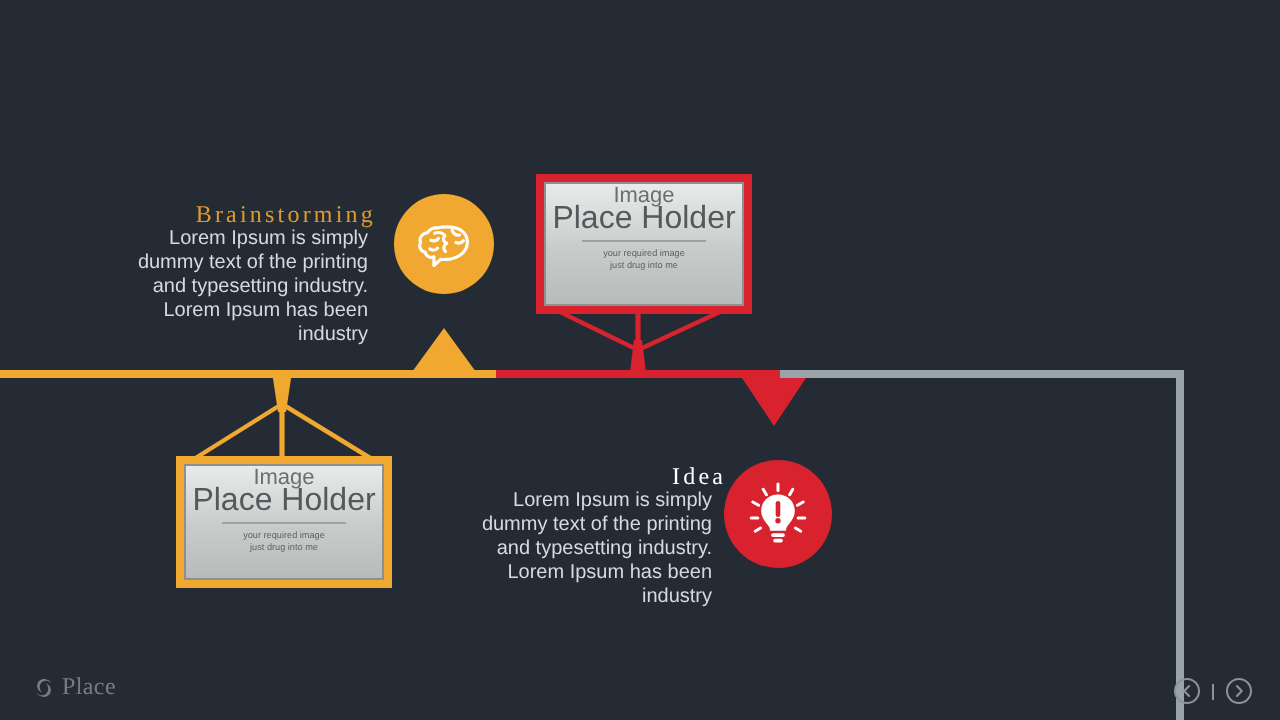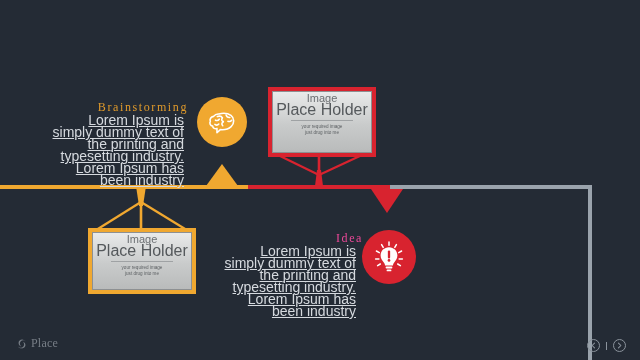--- a/index.html
+++ b/index.html
@@ -55,27 +55,26 @@
 
   
   .block-title {
     position: absolute;
     font-family: "Liberation Serif", serif;
     font-size: 12px; letter-spacing: 1.6px; font-weight: 400;
     white-space: nowrap;
   }
   .block-body {
     position: absolute;
-    font-size: 14px; line-height: 12px;
+    font-size: 10px; line-height: 12px;
     color: #d6dadf;
-    text-decoration: underline;
   }
   #title-brainstorming { right: 452px; top: 100px; color: #e09a2b; text-align: right; }
   #body-brainstorming  { left: 52px; top: 114px; width: 132px; text-align: right; }
-  #title-idea { left: 336px; top: 231px; color: #ec4899; text-align: center; }
+  #title-idea { left: 336px; top: 231px; color: #ffffff; text-align: center; }
   #body-idea  { left: 222px; top: 245px; width: 134px; text-align: right; }
 
   
   .img-ph { position: absolute; }
   .img-ph .frame { width: 100%; height: 100%; padding: 4px; }
   .img-ph .inner {
     width: 100%; height: 100%;
     background: linear-gradient(to bottom, #e9eaea 0%, #c9cbcb 55%, #b9bbbb 100%);
     border: 1px solid #8d9092;
     display: flex; flex-direction: column;

